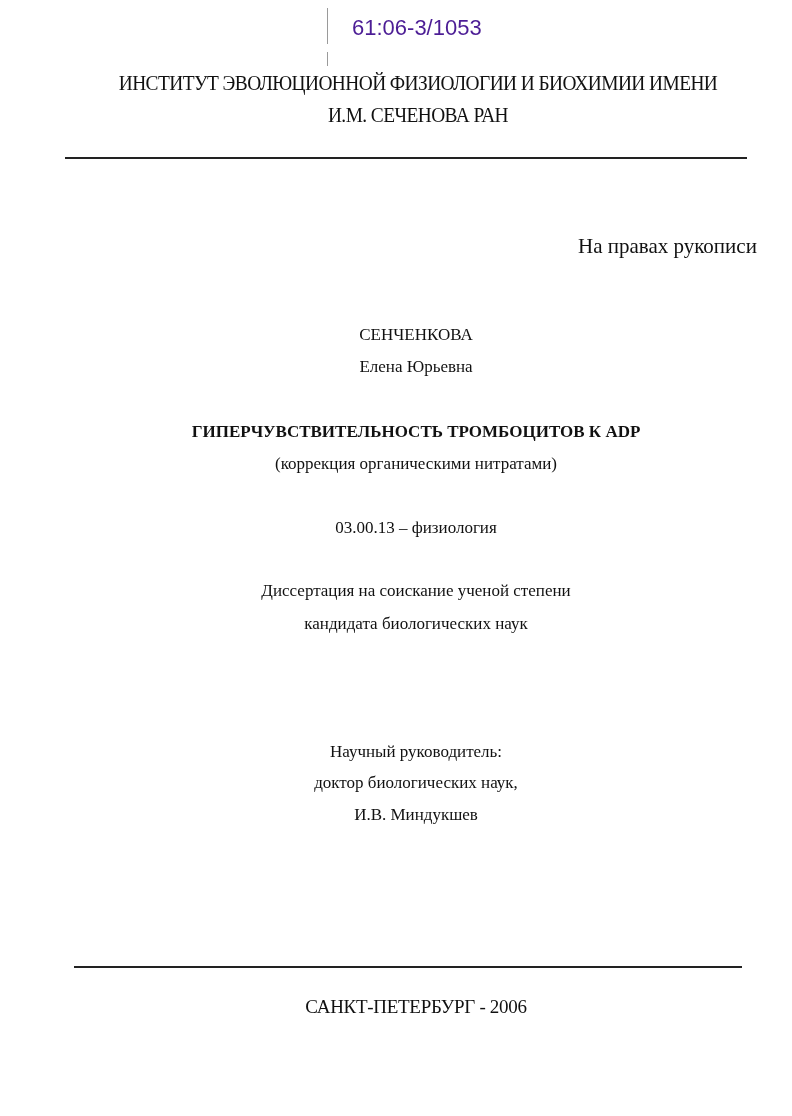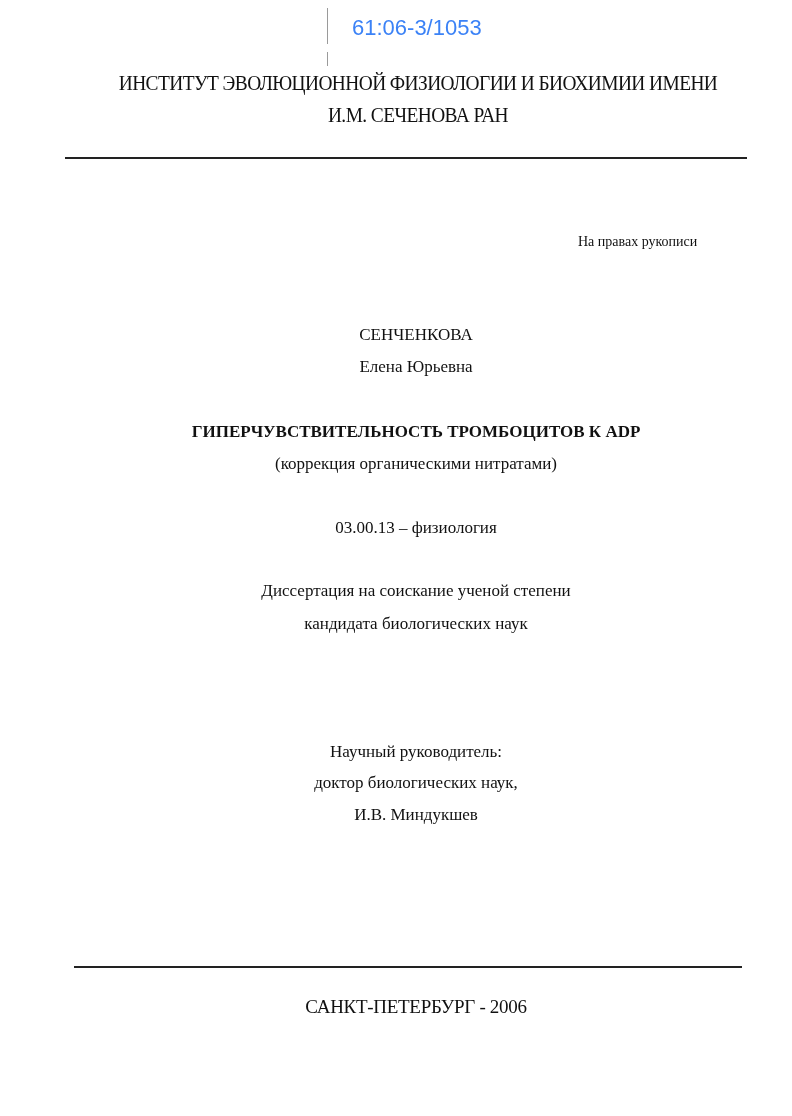--- a/index.html
+++ b/index.html
@@ -28,36 +28,36 @@
       width: 1px;
       background: #9a9a9a;
     }
     .stamp-code {
       left: 352px;
       top: 15px;
       font-family: "Liberation Sans", sans-serif;
       font-size: 22px;
       font-weight: normal;
       letter-spacing: 0px;
-      color: #3b82f6;
+      color: #4c1d95;
     }
     .inst {
       font-size: 20px;
       letter-spacing: -0.6px;
       transform: scaleX(0.97);
     }
     .hr {
       position: absolute;
       height: 2px;
       background: #222;
     }
     .rights {
       left: 578px;
       top: 234px;
-      font-size: 14px;
+      font-size: 21px;
     }
     .mid {
       font-size: 17px;
     }
     .title {
       font-size: 17px;
       font-weight: bold;
     }
     .city {
       font-size: 19px;

